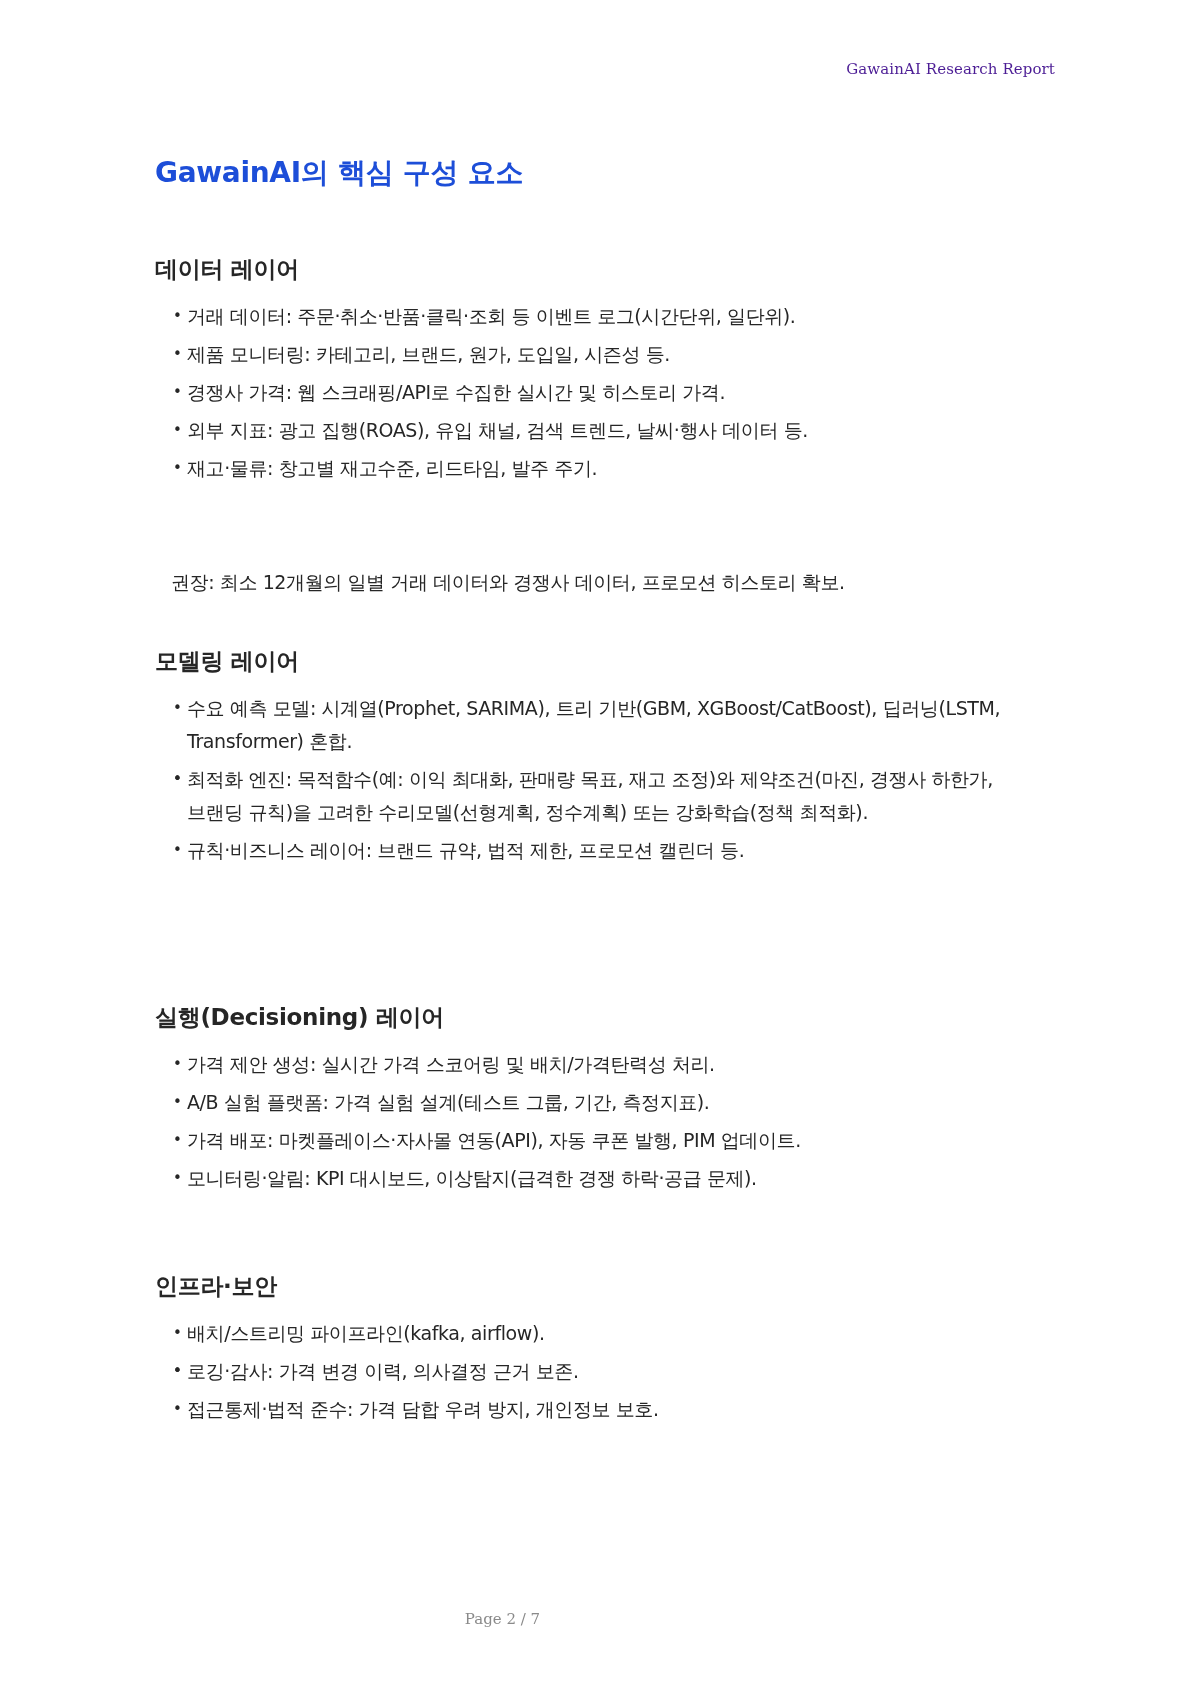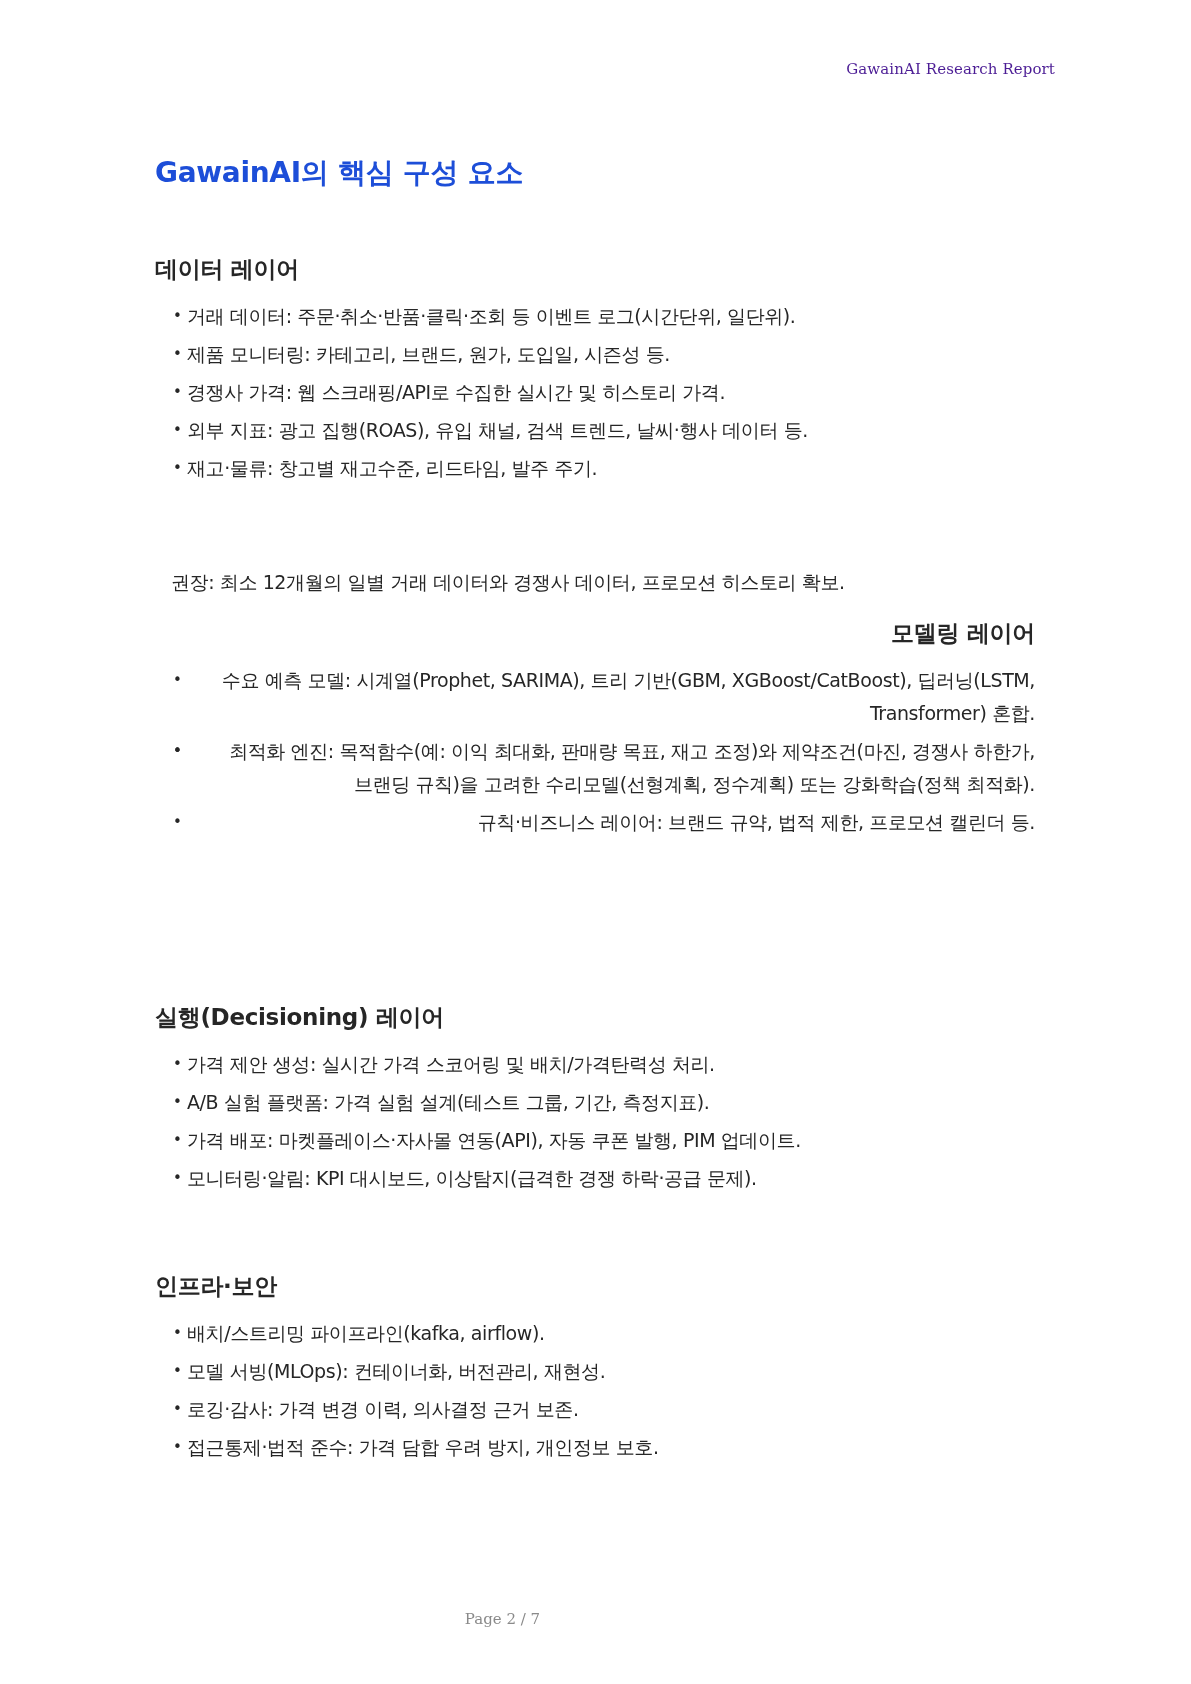--- a/index.html
+++ b/index.html
@@ -115,21 +115,21 @@
       <li class="bullet-item"><span class="bullet-dot">•</span><span>거래 데이터: 주문·취소·반품·클릭·조회 등 이벤트 로그(시간단위, 일단위).</span></li>
       <li class="bullet-item"><span class="bullet-dot">•</span><span>제품 모니터링: 카테고리, 브랜드, 원가, 도입일, 시즌성 등.</span></li>
       <li class="bullet-item"><span class="bullet-dot">•</span><span>경쟁사 가격: 웹 스크래핑/API로 수집한 실시간 및 히스토리 가격.</span></li>
       <li class="bullet-item"><span class="bullet-dot">•</span><span>외부 지표: 광고 집행(ROAS), 유입 채널, 검색 트렌드, 날씨·행사 데이터 등.</span></li>
       <li class="bullet-item"><span class="bullet-dot">•</span><span>재고·물류: 창고별 재고수준, 리드타임, 발주 주기.</span></li>
     </ul>
   </div>
 
   <p class="paragraph" style="top:550px; margin:16px;">권장: 최소 12개월의 일별 거래 데이터와 경쟁사 데이터, 프로모션 히스토리 확보.</p>
 
-  <div class="section" style="top:618px;text-align:right;">
+  <div class="section" style="top:646px;">
     <h2 class="section-heading">모델링 레이어</h2>
     <ul class="bullet-list">
       <li class="bullet-item wrap"><span class="bullet-dot">•</span><span>수요 예측 모델: 시계열(Prophet, SARIMA), 트리 기반(GBM, XGBoost/CatBoost), 딥러닝(LSTM, Transformer) 혼합.</span></li>
       <li class="bullet-item"><span class="bullet-dot">•</span></li>
       <li class="bullet-item wrap"><span class="bullet-dot">•</span><span>최적화 엔진: 목적함수(예: 이익 최대화, 판매량 목표, 재고 조정)와 제약조건(마진, 경쟁사 하한가, 브랜딩 규칙)을 고려한 수리모델(선형계획, 정수계획) 또는 강화학습(정책 최적화).</span></li>
       <li class="bullet-item"><span class="bullet-dot">•</span><span>규칙·비즈니스 레이어: 브랜드 규약, 법적 제한, 프로모션 캘린더 등.</span></li>
     </ul>
   </div>
 
   <div class="section" style="top:1002px;">
@@ -139,21 +139,21 @@
       <li class="bullet-item"><span class="bullet-dot">•</span><span>A/B 실험 플랫폼: 가격 실험 설계(테스트 그룹, 기간, 측정지표).</span></li>
       <li class="bullet-item"><span class="bullet-dot">•</span><span>가격 배포: 마켓플레이스·자사몰 연동(API), 자동 쿠폰 발행, PIM 업데이트.</span></li>
       <li class="bullet-item"><span class="bullet-dot">•</span><span>모니터링·알림: KPI 대시보드, 이상탐지(급격한 경쟁 하락·공급 문제).</span></li>
     </ul>
   </div>
 
   <div class="section" style="top:1271px;">
     <h2 class="section-heading">인프라·보안</h2>
     <ul class="bullet-list">
       <li class="bullet-item"><span class="bullet-dot">•</span><span>배치/스트리밍 파이프라인(kafka, airflow).</span></li>
-      <li class="bullet-item"><span class="bullet-dot">•</span><span>모델 서빙(MLOps): 컨테이너화, 버전관리, 재현성.</span></li>
+      <li class="bullet-item"><span class="bullet-dot">•</span></li>
       <li class="bullet-item"><span class="bullet-dot">•</span><span>로깅·감사: 가격 변경 이력, 의사결정 근거 보존.</span></li>
       <li class="bullet-item"><span class="bullet-dot">•</span><span>접근통제·법적 준수: 가격 담합 우려 방지, 개인정보 보호.</span></li>
     </ul>
   </div>
 
 </div>
 
 <div class="page-footer">Page 2 / 7</div>
 
 </body></html>

